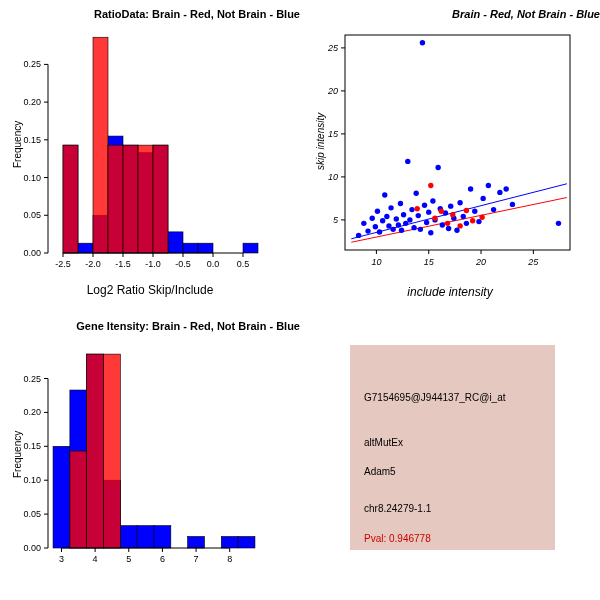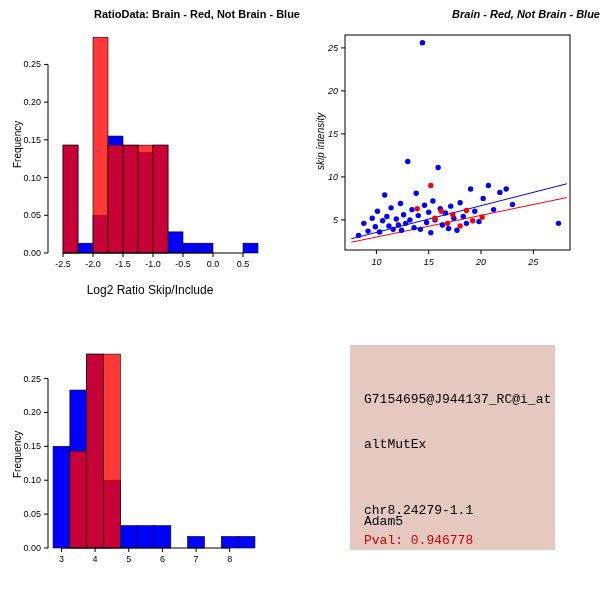--- a/index.html
+++ b/index.html
@@ -3,21 +3,21 @@
 <meta charset="utf-8">
 <style>
   html,body{margin:0;padding:0;}
   body{width:600px;height:600px;background:#ffffff;font-family:"Liberation Sans",sans-serif;position:relative;overflow:hidden;}
   .panel{position:absolute;}
   .ptitle{font-size:11px;font-weight:bold;color:#000;text-align:right;white-space:nowrap;}
   .axis-label{font-size:12px;color:#000;text-align:center;}
   .ylab{font-size:10px;color:#000;transform:rotate(-90deg);transform-origin:0 0;white-space:nowrap;}
   svg{display:block;}
   .infobox{background:#e5c8c0;}
-  .infotxt{font-size:13px;color:#000;position:absolute;white-space:nowrap;font-family:Liberation Mono, monospace;}
+  .infotxt{font-size:10px;color:#000;position:absolute;white-space:nowrap;}
   .infotxt.pval{color:#cc0000;}
 </style>
 </head>
 <body>
 
 <div class="panel" style="left:0;top:0;width:300px;height:300px;">
   <div class="ptitle" style="position:absolute;left:0;top:8px;width:300px;">RatioData: Brain - Red, Not Brain - Blue</div>
   <svg id="svg-hist-ratio" width="300" height="300">
       <rect x="63" y="145.12280701754386" width="15" height="107.87719298245614" fill="#0000ff" fill-opacity="1" stroke="#000" stroke-width="0.6"></rect>
       <rect x="78" y="243.19298245614036" width="15" height="9.807017543859644" fill="#0000ff" fill-opacity="1" stroke="#000" stroke-width="0.6"></rect>
@@ -151,24 +151,26 @@
       <text x="38" y="222.9" font-size="9" font-family="Liberation Sans, sans-serif" fill="#000" text-anchor="end">5</text>
       <line x1="41" y1="176.89999999999998" x2="45" y2="176.89999999999998" stroke="#000" stroke-width="1"></line>
       <text x="38" y="179.89999999999998" font-size="9" font-family="Liberation Sans, sans-serif" fill="#000" text-anchor="end">10</text>
       <line x1="41" y1="133.89999999999998" x2="45" y2="133.89999999999998" stroke="#000" stroke-width="1"></line>
       <text x="38" y="136.89999999999998" font-size="9" font-family="Liberation Sans, sans-serif" fill="#000" text-anchor="end">15</text>
       <line x1="41" y1="90.9" x2="45" y2="90.9" stroke="#000" stroke-width="1"></line>
       <text x="38" y="93.9" font-size="9" font-family="Liberation Sans, sans-serif" fill="#000" text-anchor="end">20</text>
       <line x1="41" y1="47.900000000000006" x2="45" y2="47.900000000000006" stroke="#000" stroke-width="1"></line>
       <text x="38" y="50.900000000000006" font-size="9" font-family="Liberation Sans, sans-serif" fill="#000" text-anchor="end">25</text>
     </svg>
+  <div class="axis-label" style="position:absolute;left:0;top:285px;width:300px;">include intensity</div>
   <div class="ylab" style="position:absolute;left:15px;top:170px;">skip intensity</div>
 </div>
 
 <div class="panel" style="left:0;top:300px;width:300px;height:300px;">
+  <div class="ptitle" style="position:absolute;left:0;top:20px;width:300px;">Gene Itensity: Brain - Red, Not Brain - Blue</div>
   <svg id="svg-hist-gene" width="300" height="300">
       <rect x="53.047619047619044" y="146.3050847457627" width="16.82539682539683" height="101.69491525423729" fill="#0000ff" fill-opacity="1" stroke="#000" stroke-width="0.6"></rect>
       <rect x="69.87301587301587" y="90.03389830508473" width="16.82539682539681" height="157.96610169491527" fill="#0000ff" fill-opacity="1" stroke="#000" stroke-width="0.6"></rect>
       <rect x="86.69841269841268" y="54.10169491525426" width="16.825396825396837" height="193.89830508474574" fill="#0000ff" fill-opacity="1" stroke="#000" stroke-width="0.6"></rect>
       <rect x="103.52380952380952" y="180.20338983050846" width="16.825396825396822" height="67.79661016949154" fill="#0000ff" fill-opacity="1" stroke="#000" stroke-width="0.6"></rect>
       <rect x="120.34920634920634" y="225.6271186440678" width="16.825396825396822" height="22.372881355932208" fill="#0000ff" fill-opacity="1" stroke="#000" stroke-width="0.6"></rect>
       <rect x="137.17460317460316" y="225.6271186440678" width="16.825396825396837" height="22.372881355932208" fill="#0000ff" fill-opacity="1" stroke="#000" stroke-width="0.6"></rect>
       <rect x="154" y="225.6271186440678" width="16.82539682539681" height="22.372881355932208" fill="#0000ff" fill-opacity="1" stroke="#000" stroke-width="0.6"></rect>
       <rect x="187.65079365079364" y="236.47457627118644" width="16.82539682539681" height="11.525423728813564" fill="#0000ff" fill-opacity="1" stroke="#000" stroke-width="0.6"></rect>
       <rect x="221.3015873015873" y="236.47457627118644" width="16.82539682539681" height="11.525423728813564" fill="#0000ff" fill-opacity="1" stroke="#000" stroke-width="0.6"></rect>
@@ -202,16 +204,16 @@
       <text x="41" y="115.40677966101694" font-size="9" font-family="Liberation Sans, sans-serif" fill="#000" text-anchor="end">0.20</text>
       <line x1="44" y1="78.50847457627117" x2="48" y2="78.50847457627117" stroke="#000" stroke-width="1"></line>
       <text x="41" y="81.50847457627117" font-size="9" font-family="Liberation Sans, sans-serif" fill="#000" text-anchor="end">0.25</text>
     </svg>
   <div class="ylab" style="position:absolute;left:12px;top:178px;">Frequency</div>
 </div>
 
 <div class="panel infobox" style="left:350px;top:345px;width:205px;height:205px;">
   <div class="infotxt" style="left:14px;top:47px;">G7154695@J944137_RC@i_at</div>
   <div class="infotxt" style="left:14px;top:92px;">altMutEx</div>
-  <div class="infotxt" style="left:14px;top:121px;margin-top:48px;">Adam5</div>
+  <div class="infotxt" style="left:14px;top:121px;">Adam5</div>
   <div class="infotxt" style="left:14px;top:158px;">chr8.24279-1.1</div>
   <div class="infotxt pval" style="left:14px;top:188px;">Pval: 0.946778</div>
 </div>
 
 </body></html>

